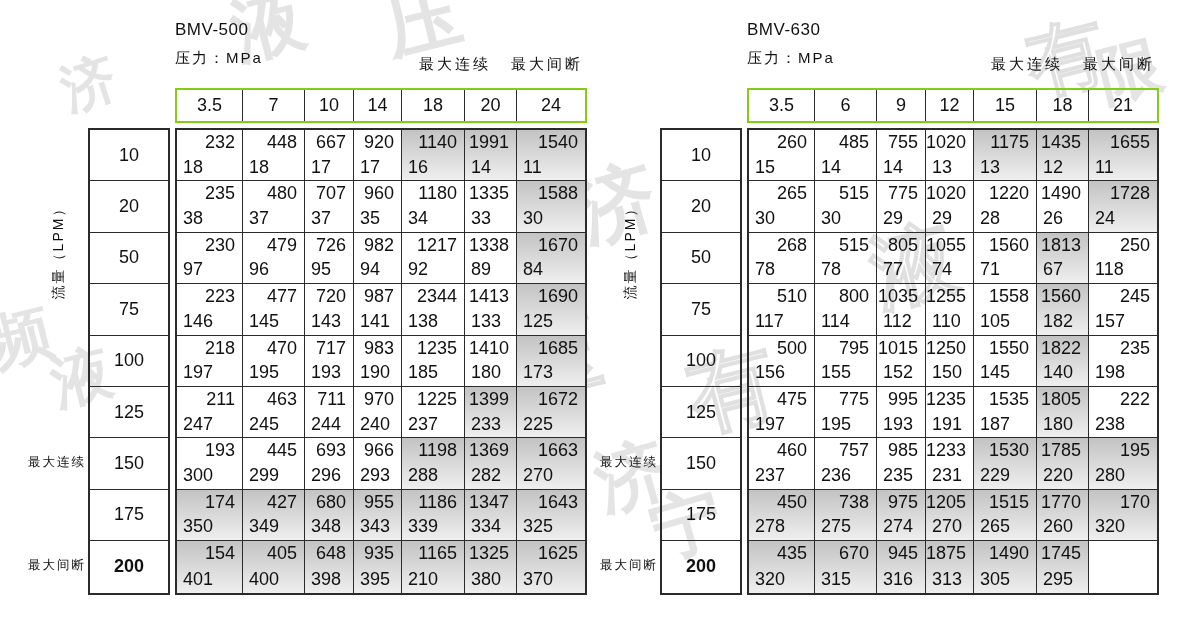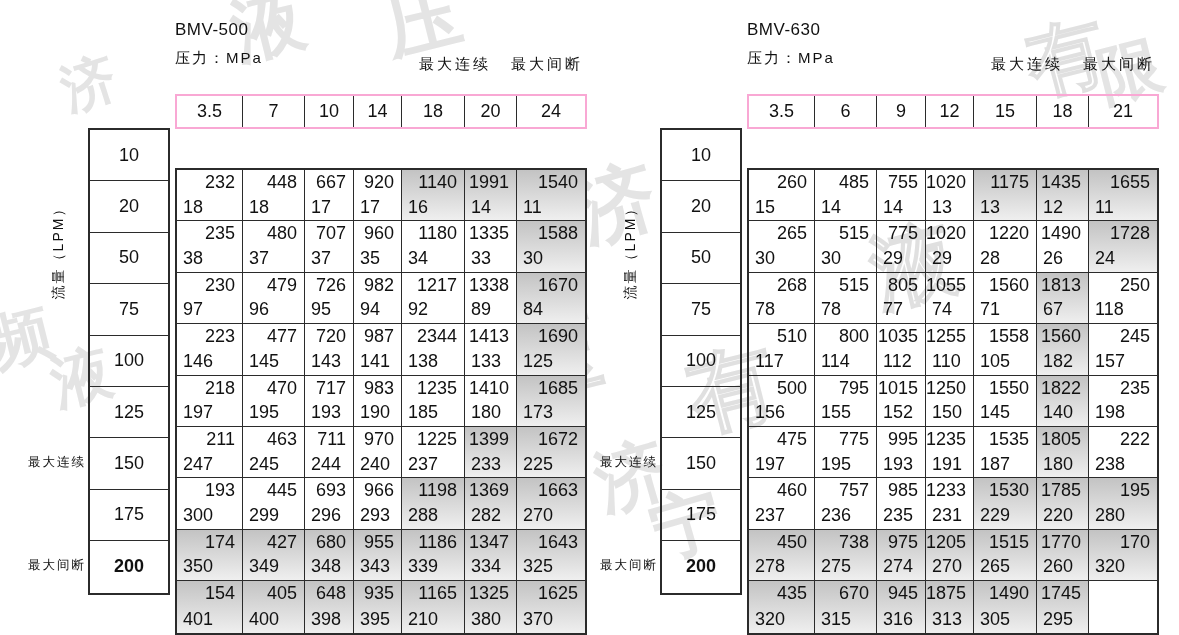--- a/index.html
+++ b/index.html
@@ -18,36 +18,36 @@
   .panel { position:absolute; top:18px; width:555px; height:600px; z-index:1; }
   #panel-0 { left:28px; }
   #panel-1 { left:600px; }
 
   .model-title { position:absolute; left:147px; top:2px; font-size:17px; font-weight:400;
                  letter-spacing:0.5px; }
   .pressure-label { position:absolute; left:147px; top:31px; font-size:15px; letter-spacing:2px; }
   .header-right { position:absolute; right:0; top:37px; display:flex; gap:20px;
                   font-size:15px; letter-spacing:3px; white-space:nowrap; }
 
-  .pressures { position:absolute; left:147px; top:76px; display:grid;
+  .pressures { position:absolute; left:147px; top:70px; display:grid;
                grid-template-columns:66px 62px 49px 48px 63px 52px 68px;
-               grid-auto-rows:31px; border:2px solid #f9a8d4; background:transparent; }
+               grid-auto-rows:31px; border:2px solid #84cc16; background:transparent; }
   .pcell { border-right:1px solid #2b2b2b; display:flex; align-items:center; justify-content:center;
            font-size:18px; }
   .pcell:last-child { border-right:none; }
 
   .flows { position:absolute; left:60px; top:110px; display:grid; grid-template-columns:78px;
            grid-auto-rows:51.4px; border:2px solid #2b2b2b; }
   .fcell { border-bottom:1px solid #2b2b2b; display:flex; align-items:center; justify-content:center;
            font-size:18px; }
   .fcell:last-child { border-bottom:none;font-weight:bold; }
 
   .cells { position:absolute; left:147px; top:110px; display:grid;
            grid-template-columns:66px 62px 49px 48px 63px 52px 68px;
-           grid-auto-rows:51.4px; border:2px solid #2b2b2b;margin-top:40px; }
+           grid-auto-rows:51.4px; border:2px solid #2b2b2b; }
   .cell { border-right:1px solid #2b2b2b; border-bottom:1px solid #2b2b2b;
           display:flex; flex-direction:column; justify-content:space-between;
           font-size:18px; line-height:1.15; }
   .cells > .cell:nth-child(7n) { border-right:none; }
   .cells > .cell:nth-child(n+57) { border-bottom:none; }
   .cell.shaded { background:linear-gradient(180deg,#c3c3c3 0%,#efefef 100%); }
   .cell .v1 { align-self:flex-end; padding:2px 7px 0 0; }
   .cell .v2 { align-self:flex-start; padding:0 0 3px 6px; }
 
   .axis-label { position:absolute; left:-53px; top:222px; width:170px; height:20px;

